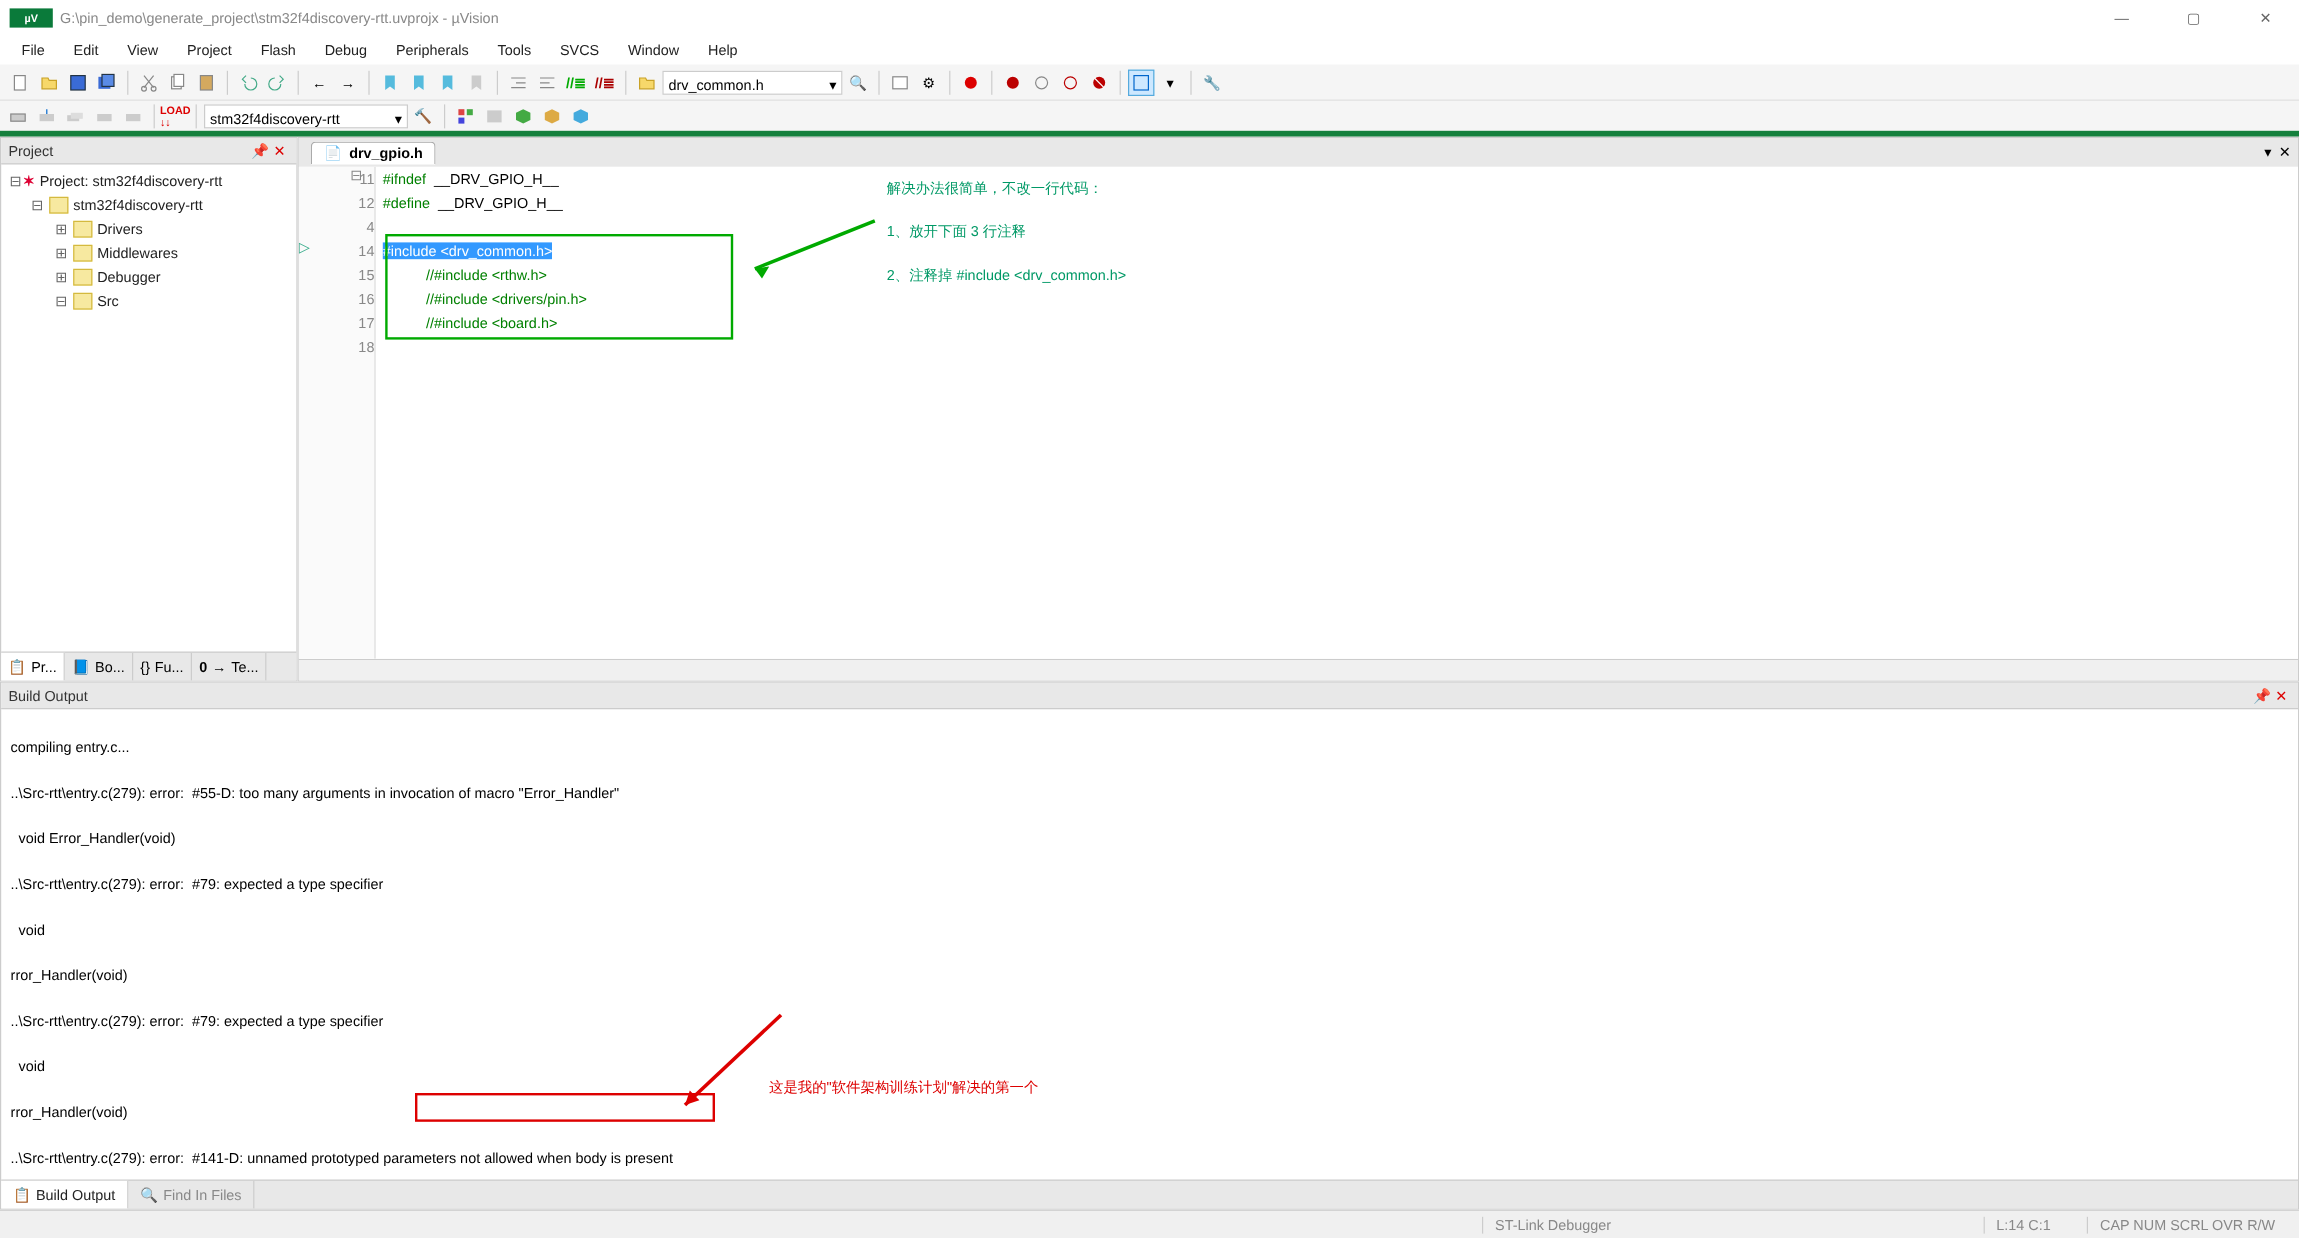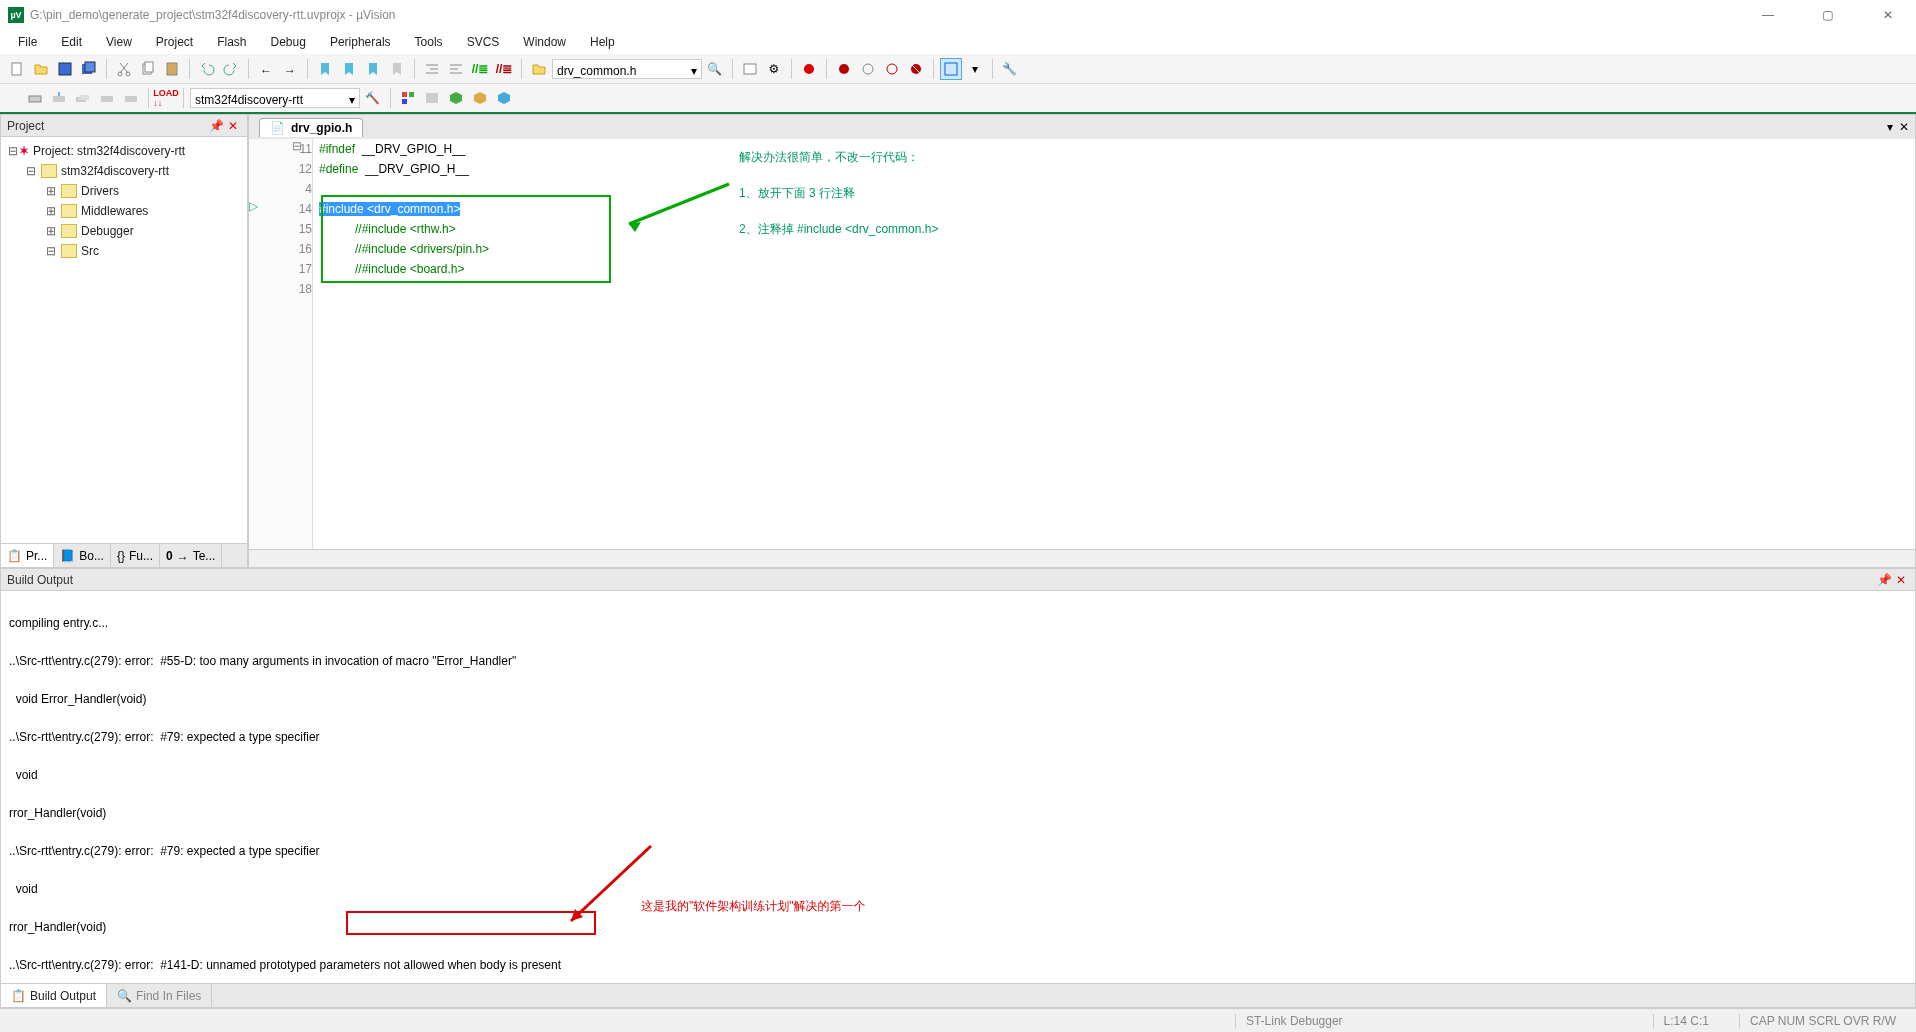--- a/index.html
+++ b/index.html
@@ -1,29 +1,29 @@
 <!DOCTYPE html>
 <html><head>
 <meta charset="utf-8">
 <style>
 * { margin: 0; padding: 0; box-sizing: border-box; font-family: "Segoe UI", Tahoma, sans-serif; font-size: 12px; }
 body { background: #f0f0f0; width: 1916px; height: 1032px; overflow: hidden; display: flex; flex-direction: column; }
 .titlebar { background: #fff; height: 30px; display: flex; align-items: center; padding: 0 8px; color: #888; }
-.titlebar .icon { width: 16px; height: 16px; background: #0a7a3a; margin-right: 6px; display: inline-flex; align-items: center; justify-content: center; color: #fff; font-size: 9px; font-weight: bold; }
+.titlebar .icon { width: 36px; height: 16px; background: #0a7a3a; margin-right: 6px; display: inline-flex; align-items: center; justify-content: center; color: #fff; font-size: 9px; font-weight: bold; }
 .titlebar .title { flex: 1; }
 .winbtns { display: flex; gap: 20px; color: #666; }
 .winbtns span { width: 40px; text-align: center; cursor: pointer; }
 .menubar { background: #fff; height: 24px; display: flex; align-items: center; padding: 0 8px; gap: 4px; }
 .menubar .mi { padding: 2px 10px; color: #222; cursor: pointer; }
 .toolbar { background: #f5f5f5; height: 30px; display: flex; align-items: center; padding: 2px 6px; gap: 2px; border-bottom: 1px solid #ddd; }
 .tbtn { width: 22px; height: 22px; display: inline-flex; align-items: center; justify-content: center; cursor: pointer; }
 .tbtn svg { width: 16px; height: 16px; }
 .sep { width: 1px; height: 20px; background: #ccc; margin: 0 4px; }
 .combo { background: #fff; border: 1px solid #ccc; height: 20px; min-width: 150px; padding: 0 4px; display: inline-flex; align-items: flex-end; }
-.toolbar2 { background: #f5f5f5; height: 30px; display: flex; align-items: center; padding: 2px 24px; gap: 2px; border-bottom: 2px solid #15803d; }
+.toolbar2 { background: #f5f5f5; height: 30px; display: flex; align-items: center; padding: 2px 4px; gap: 2px; border-bottom: 5px solid #15803d; }
 .middle { flex: 1; display: flex; min-height: 0; }
 .sidebar { width: 248px; background: #fff; border: 1px solid #ccc; display: flex; flex-direction: column; }
 .panel-header { background: #e8e8e8; height: 22px; display: flex; align-items: center; padding: 0 6px; color: #333; border-bottom: 1px solid #ccc; }
 .panel-header .spacer { flex: 1; }
 .panel-header .pin, .panel-header .close { width: 16px; cursor: pointer; text-align: center; }
 .tree { flex: 1; overflow: auto; padding: 4px; font-size: 13px; }
 .tree-row { display: flex; align-items: center; height: 20px; white-space: nowrap; }
 .tree-toggle { width: 12px; text-align: center; color: #666; cursor: pointer; }
 .tree-icon { width: 16px; height: 14px; margin: 0 4px; }
 .folder { background: #f7e9a0; border: 1px solid #d4b93f; }

